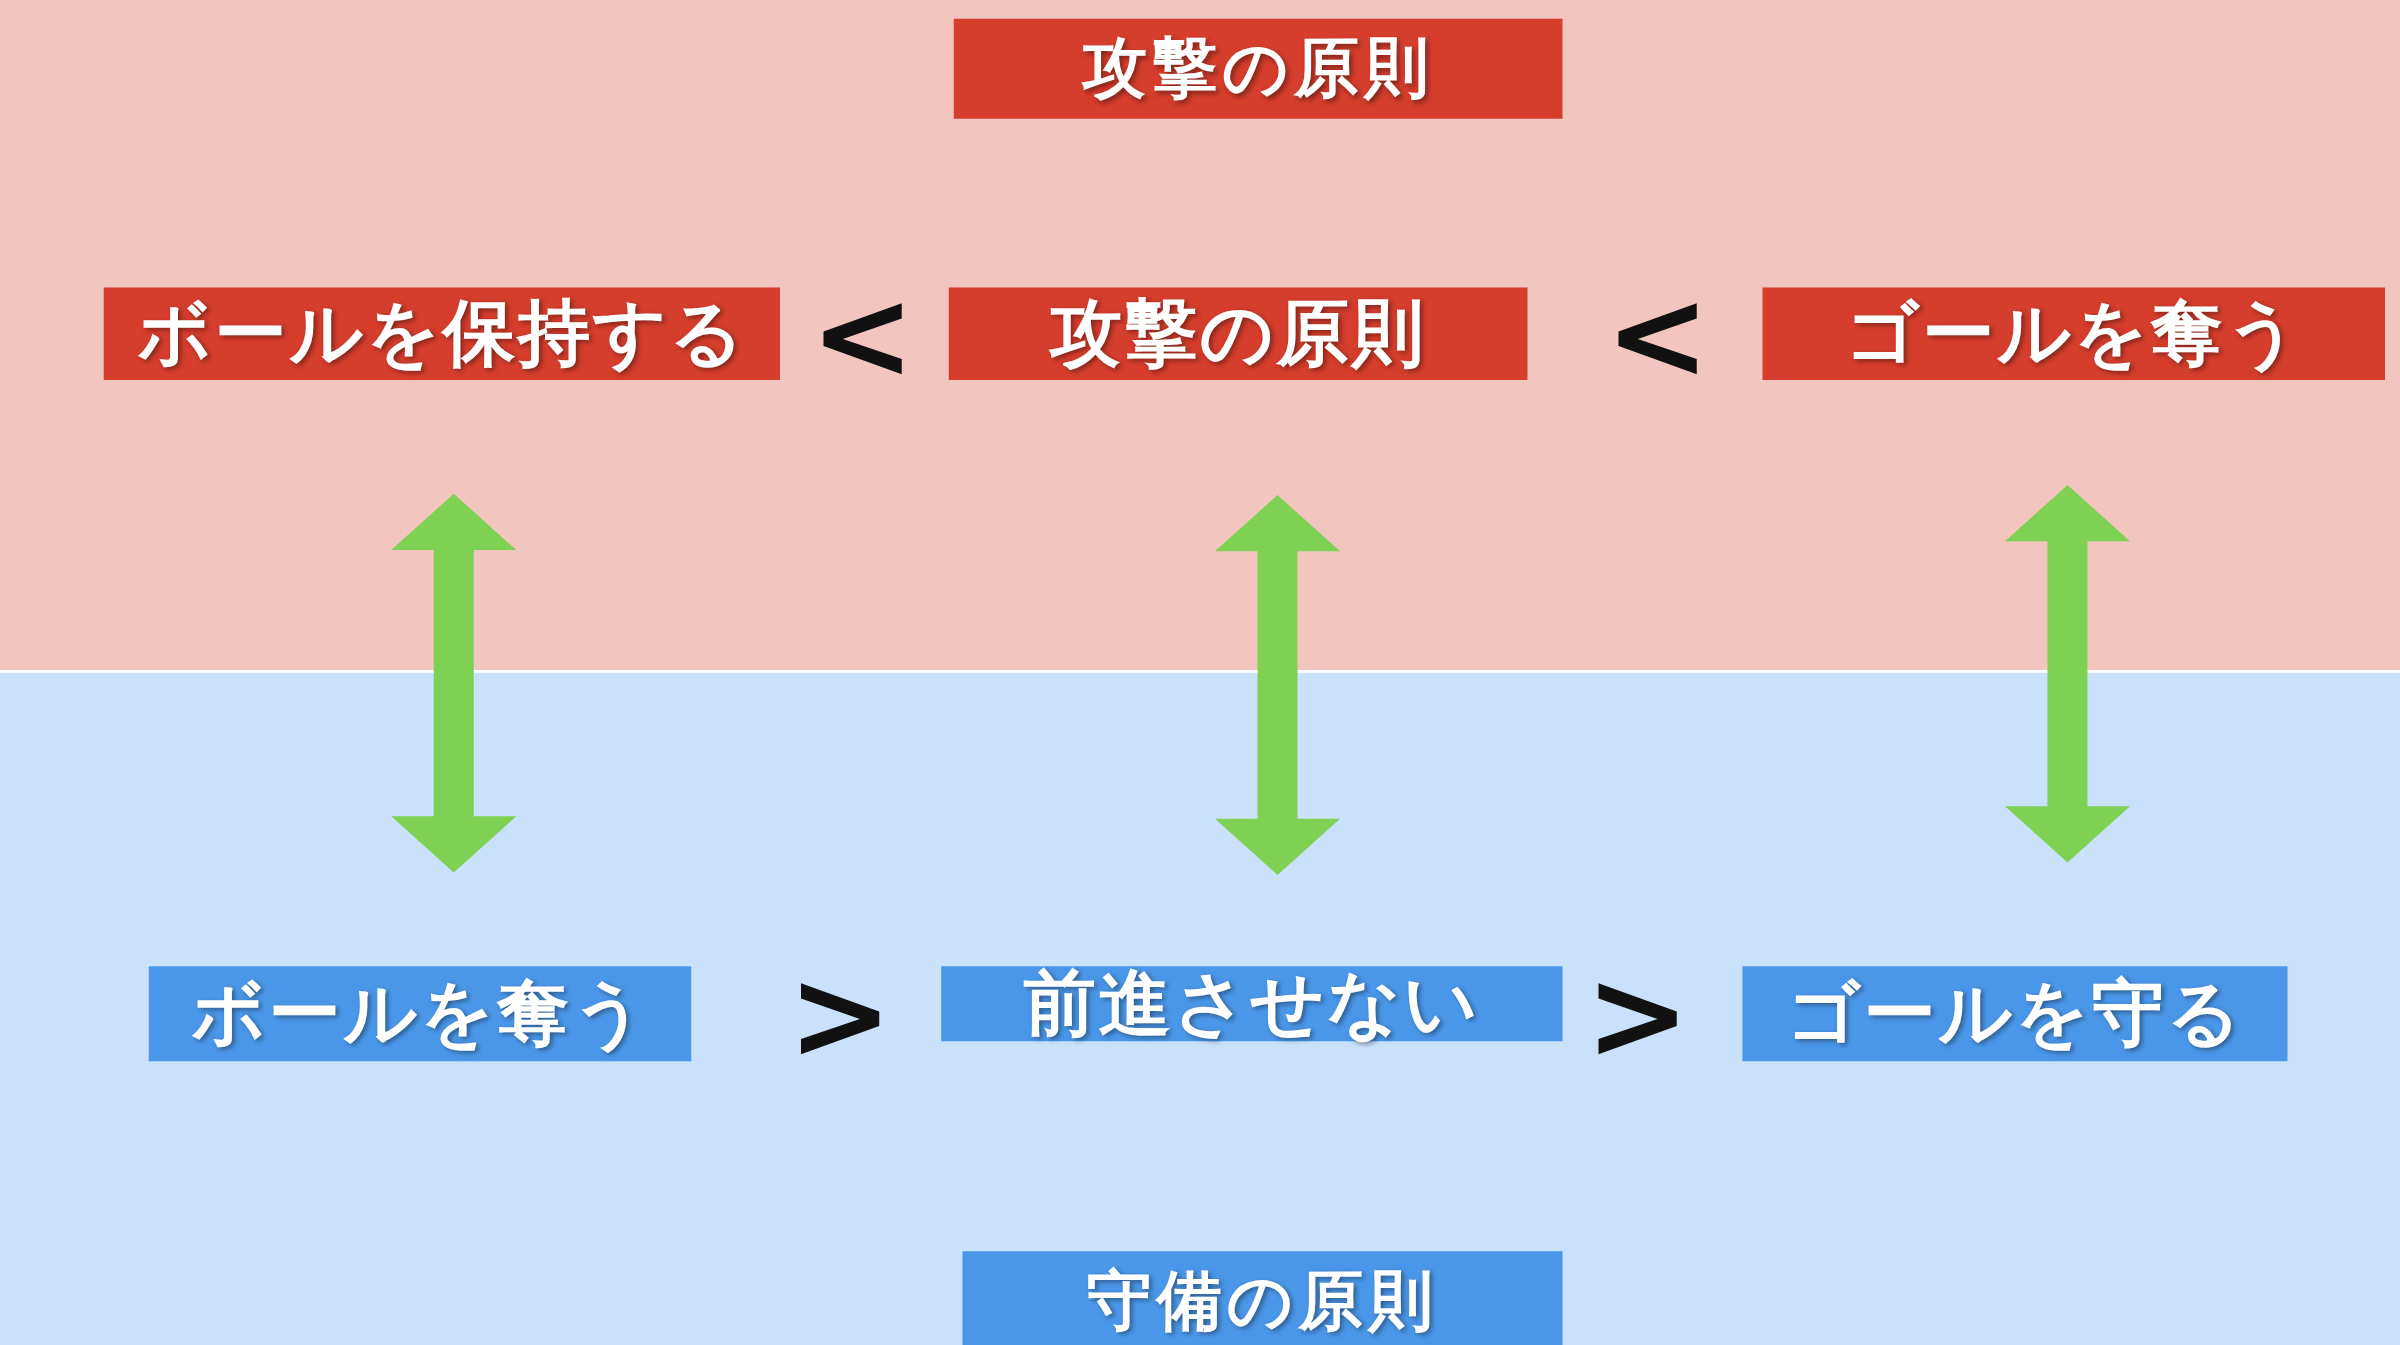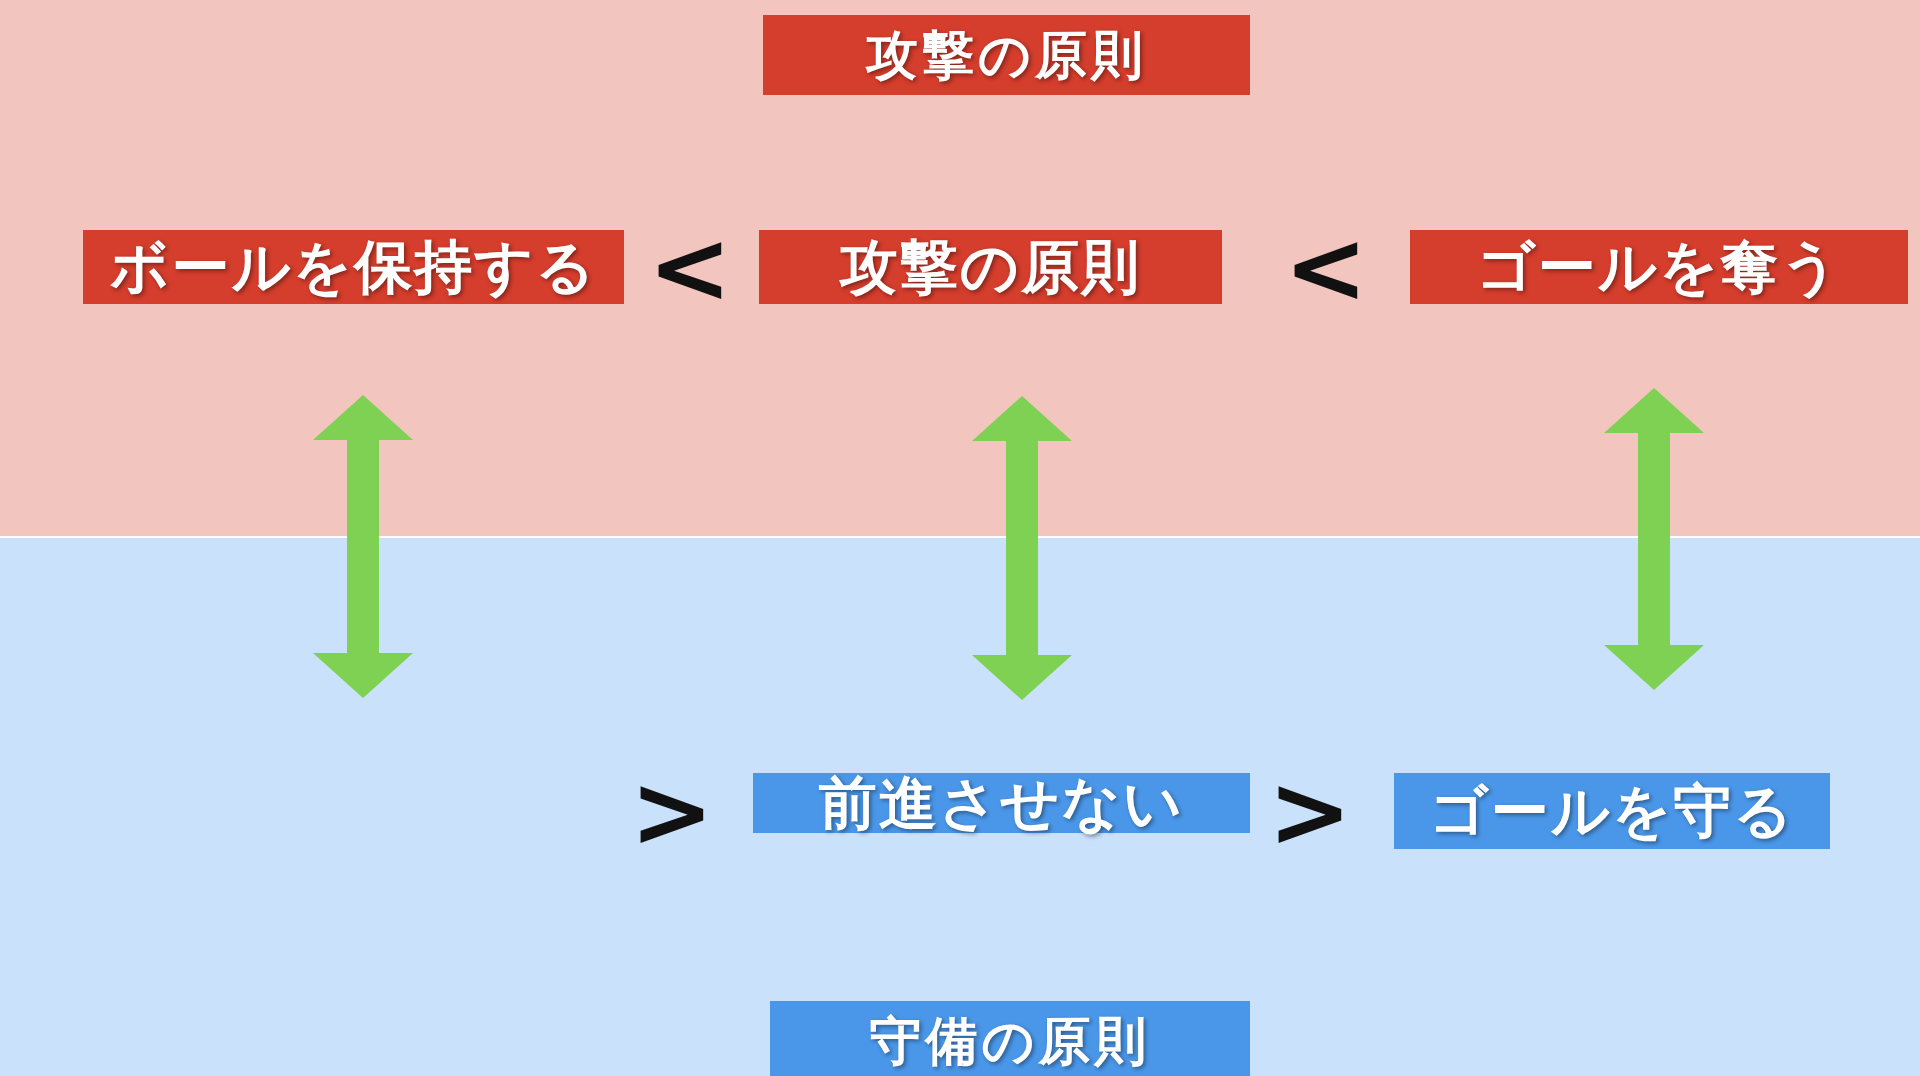--- a/index.html
+++ b/index.html
@@ -67,20 +67,21 @@
   <div class="label-box red b-a2">攻撃の原則</div>
   <div class="rel r-a2">&lt;</div>
   <div class="label-box red b-a3">ゴールを奪う</div>
 
   <svg class="arrows" viewBox="0 0 1920 1076" xmlns="http://www.w3.org/2000/svg">
     <polygon class="arrow" points="363,395 413,440 379,440 379,653 413,653 363,698 313,653 347,653 347,440 313,440"></polygon>
     <polygon class="arrow" points="1022,396 1072,441 1038,441 1038,655 1072,655 1022,700 972,655 1006,655 1006,441 972,441"></polygon>
     <polygon class="arrow" points="1654,388 1704,433 1670,433 1670,645 1704,645 1654,690 1604,645 1638,645 1638,433 1604,433"></polygon>
   </svg>
 
+  <div class="label-box blue b-d1">ボールを奪う</div>
   <div class="rel r-d1">&gt;</div>
   <div class="label-box blue b-d2">前進させない</div>
   <div class="rel r-d2">&gt;</div>
   <div class="label-box blue b-d3">ゴールを守る</div>
 
   <div class="title-box defense-title">守備の原則</div>
 
 </div>
 
 </body></html>

